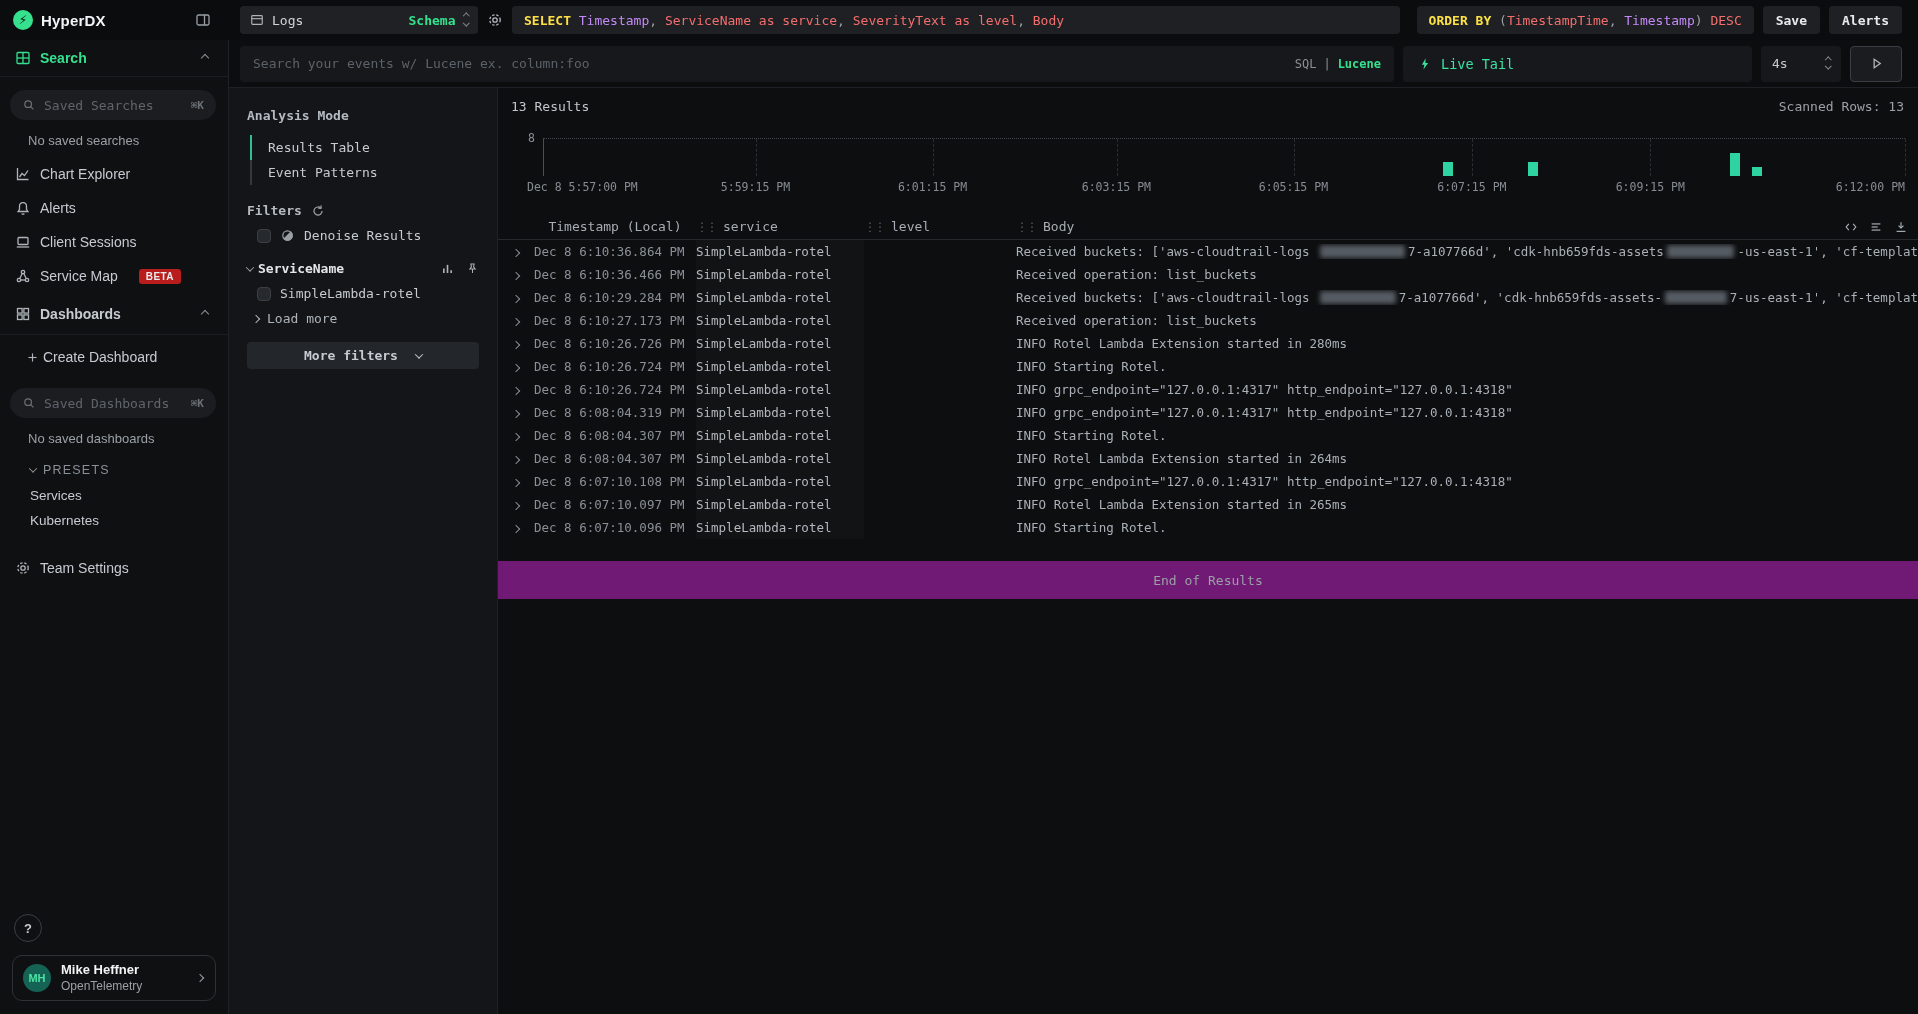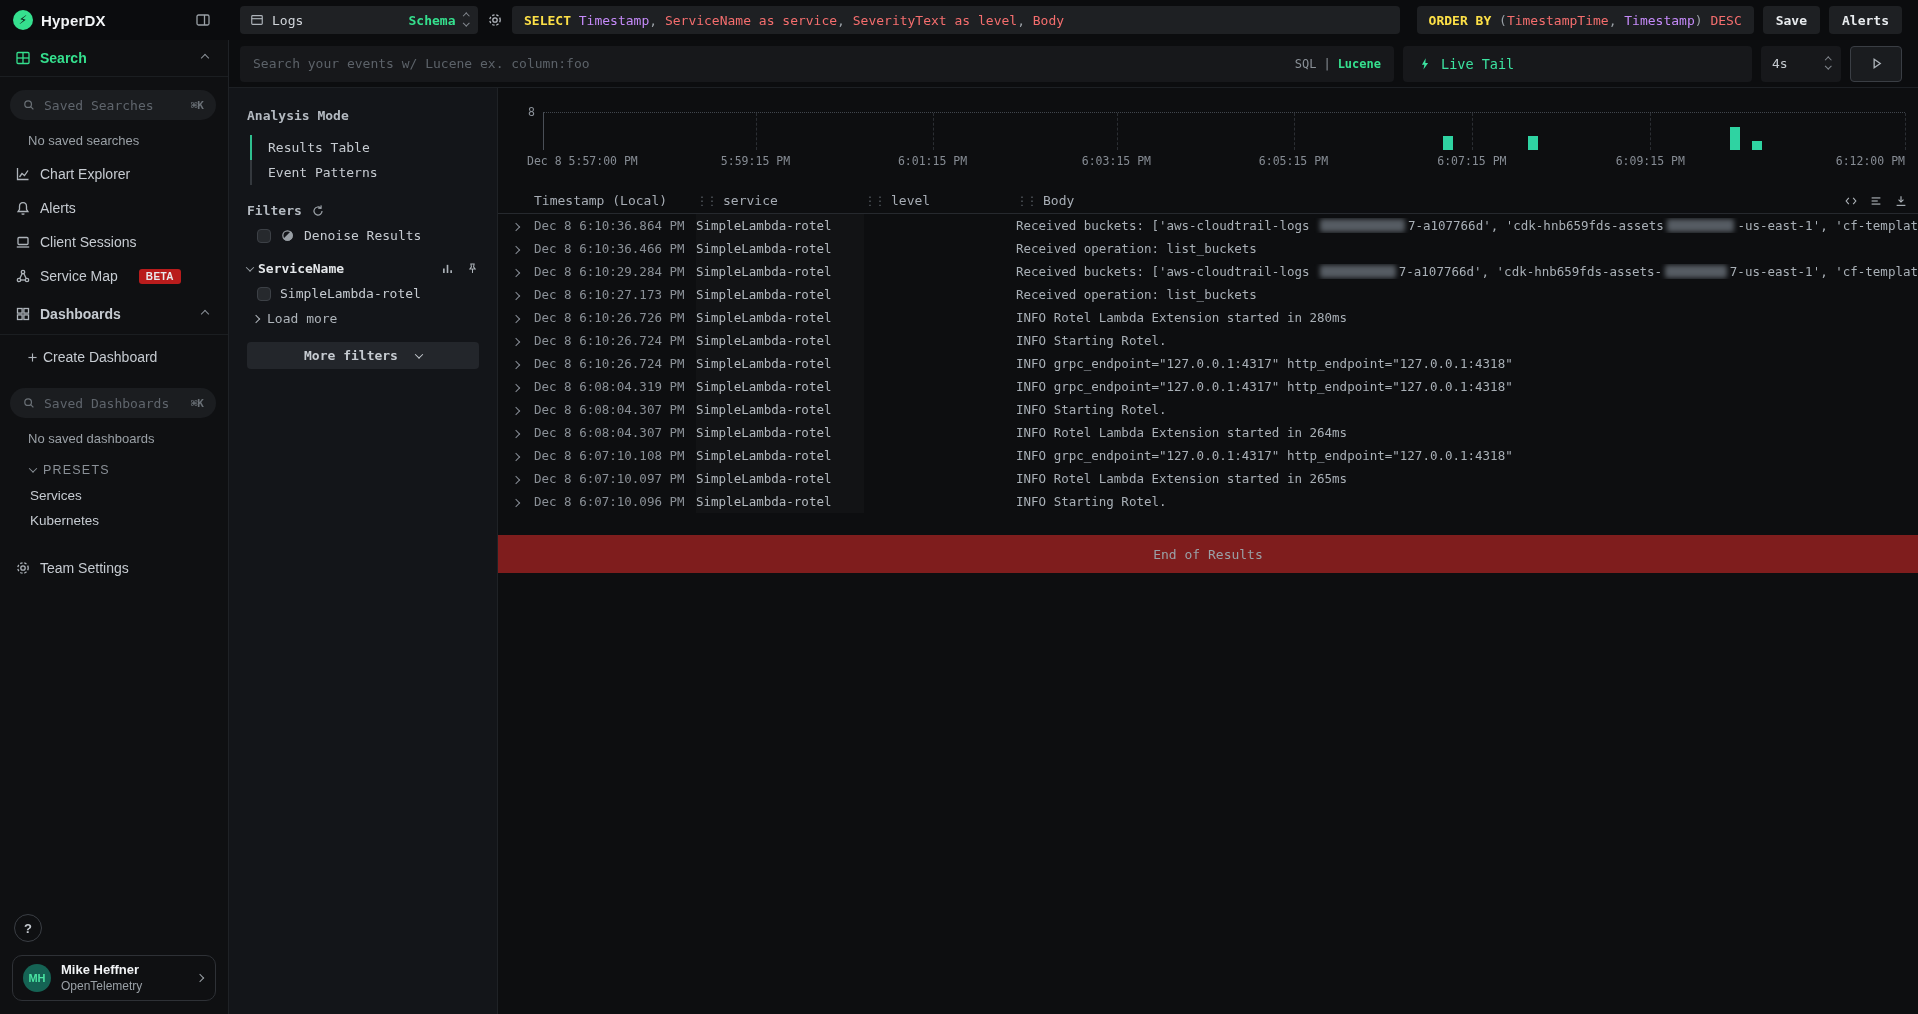--- a/index.html
+++ b/index.html
@@ -106,36 +106,36 @@
   .y-gutter { width:32px; flex:none; position:relative; }
   .y-tick { position:absolute; top:-7px; right:8px; font-size:11.5px; color:#8a9098; }
   .plot { flex:1; position:relative; height:38px; border-left:1px solid #4a4f57; border-top:1px dotted #41464d; }
   .gridline { position:absolute; top:0; bottom:0; width:0; border-left:1px dashed #2b2e33; }
   .bar { position:absolute; bottom:0; width:10px; background:#2fd3a2; }
   .x-labels { position:relative; height:18px; margin:4px 13px 0 45px; font-size:11.5px; color:#868c94; }
   .x-label { position:absolute; top:0; white-space:nowrap; }
 
   
   .table-area { margin-top:16px; }
-  .thead { display:flex; align-items:center; height:26px; border-bottom:1px solid #26292e; padding-left:12px; font-size:13px; color:#a7adb5; }
+  .thead { display:flex; align-items:center; height:26px; border-bottom:1px solid #26292e; padding-left:12px; font-size:13px; color:#a7adb5;text-align:center; }
   .handle { color:#5c6269; margin-right:7px; letter-spacing:-2px; font-size:12px; }
   .col-exp { width:24px; flex:none; }
   .col-ts { width:162px; flex:none; }
   .col-svc { width:168px; flex:none; display:flex; align-items:center; }
   .col-lvl { width:152px; flex:none; display:flex; align-items:center; }
   .col-body { flex:1; min-width:0; display:flex; align-items:center; }
   .thead-icons { display:flex; gap:11px; padding-right:10px; color:#b5bac0; margin-left:auto; }
   .thead-icons .ic { cursor:pointer; }
   .trow { display:flex; align-items:center; height:23px; font-size:12.5px; cursor:pointer; padding-left:12px; }
   .trow .col-exp { color:#868c94; padding-left:3px; }
   .cell-ts { color:#8a9097; }
   .cell-svc { color:#b3b9bf; background:rgba(255,255,255,0.025); align-self:stretch; }
   .cell-body { color:#a9b0b7; white-space:pre; overflow:hidden; }
   .redact { display:inline-block; height:13px; border-radius:2px; background:#565c63; filter:blur(2.5px); vertical-align:text-bottom; margin:0 3px; }
-  .end-bar { margin-top:22px; height:38px; background:#7f1d1d; display:flex; align-items:center; justify-content:center; color:#9aa0a6; font-size:13px; }
+  .end-bar { margin-top:22px; height:38px; background:#701a75; display:flex; align-items:center; justify-content:center; color:#9aa0a6; font-size:13px; }
 </style>
 </head>
 <body>
 
 <div class="app">
 
   <div class="topbar">
     <div class="logo-area">
       <div class="logo">
         <span class="logo-bolt">⚡</span>
@@ -406,20 +406,24 @@
             <span>Load more</span>
           </div>
 
           <div class="more-filters">
             <span>More filters</span>
             <i class="chv down"></i>
           </div>
         </div>
 
         <main class="main">
+          <div class="results-bar">
+            <span class="results-count">13 Results</span>
+            <span class="scanned">Scanned Rows: 13</span>
+          </div>
 
           <div class="chart-wrap">
             <div class="y-gutter">
               <span class="y-tick" id="y-tick">8</span>
             </div>
             <div class="plot" id="plot">
                 <div class="gridline" style="left: 15.6%;"></div>
                 <div class="gridline" style="left: 28.6%;"></div>
                 <div class="gridline" style="left: 42.1%;"></div>
                 <div class="gridline" style="left: 55.1%;"></div>

